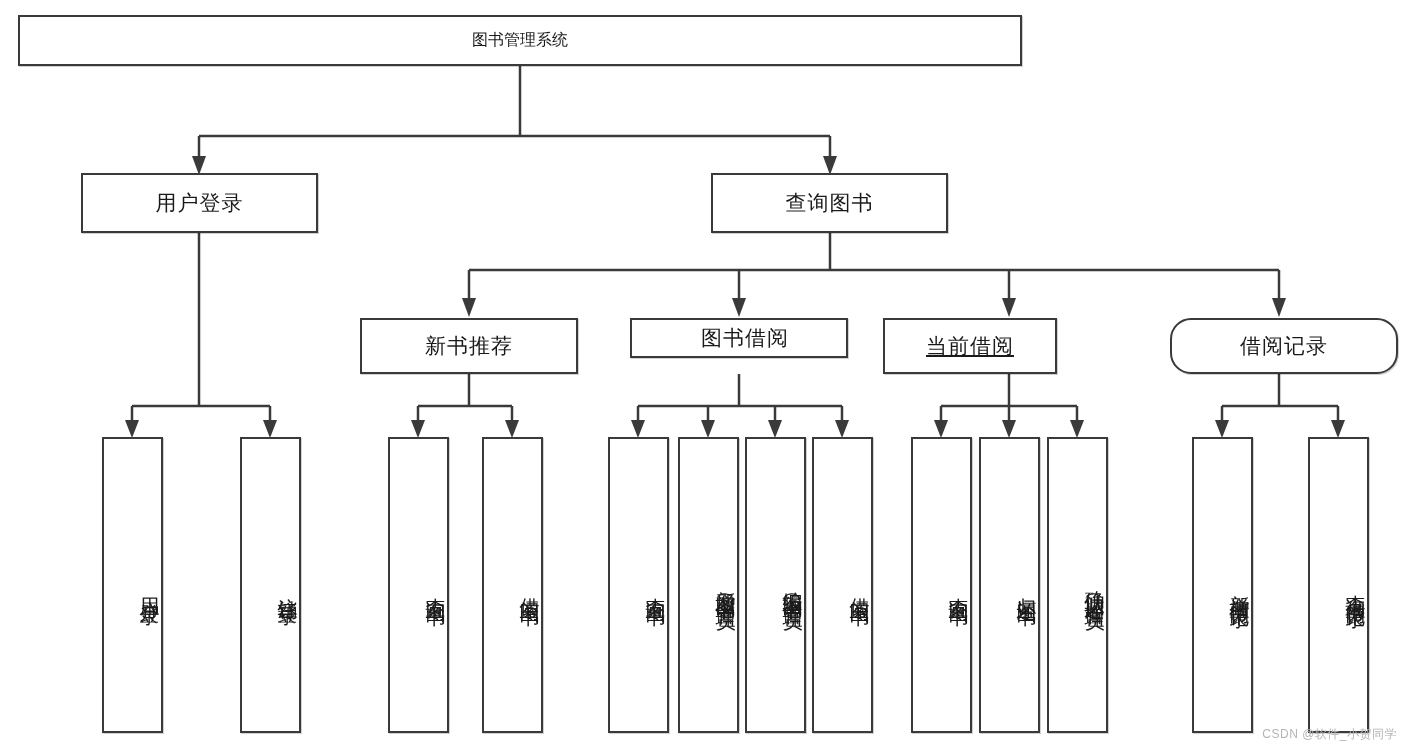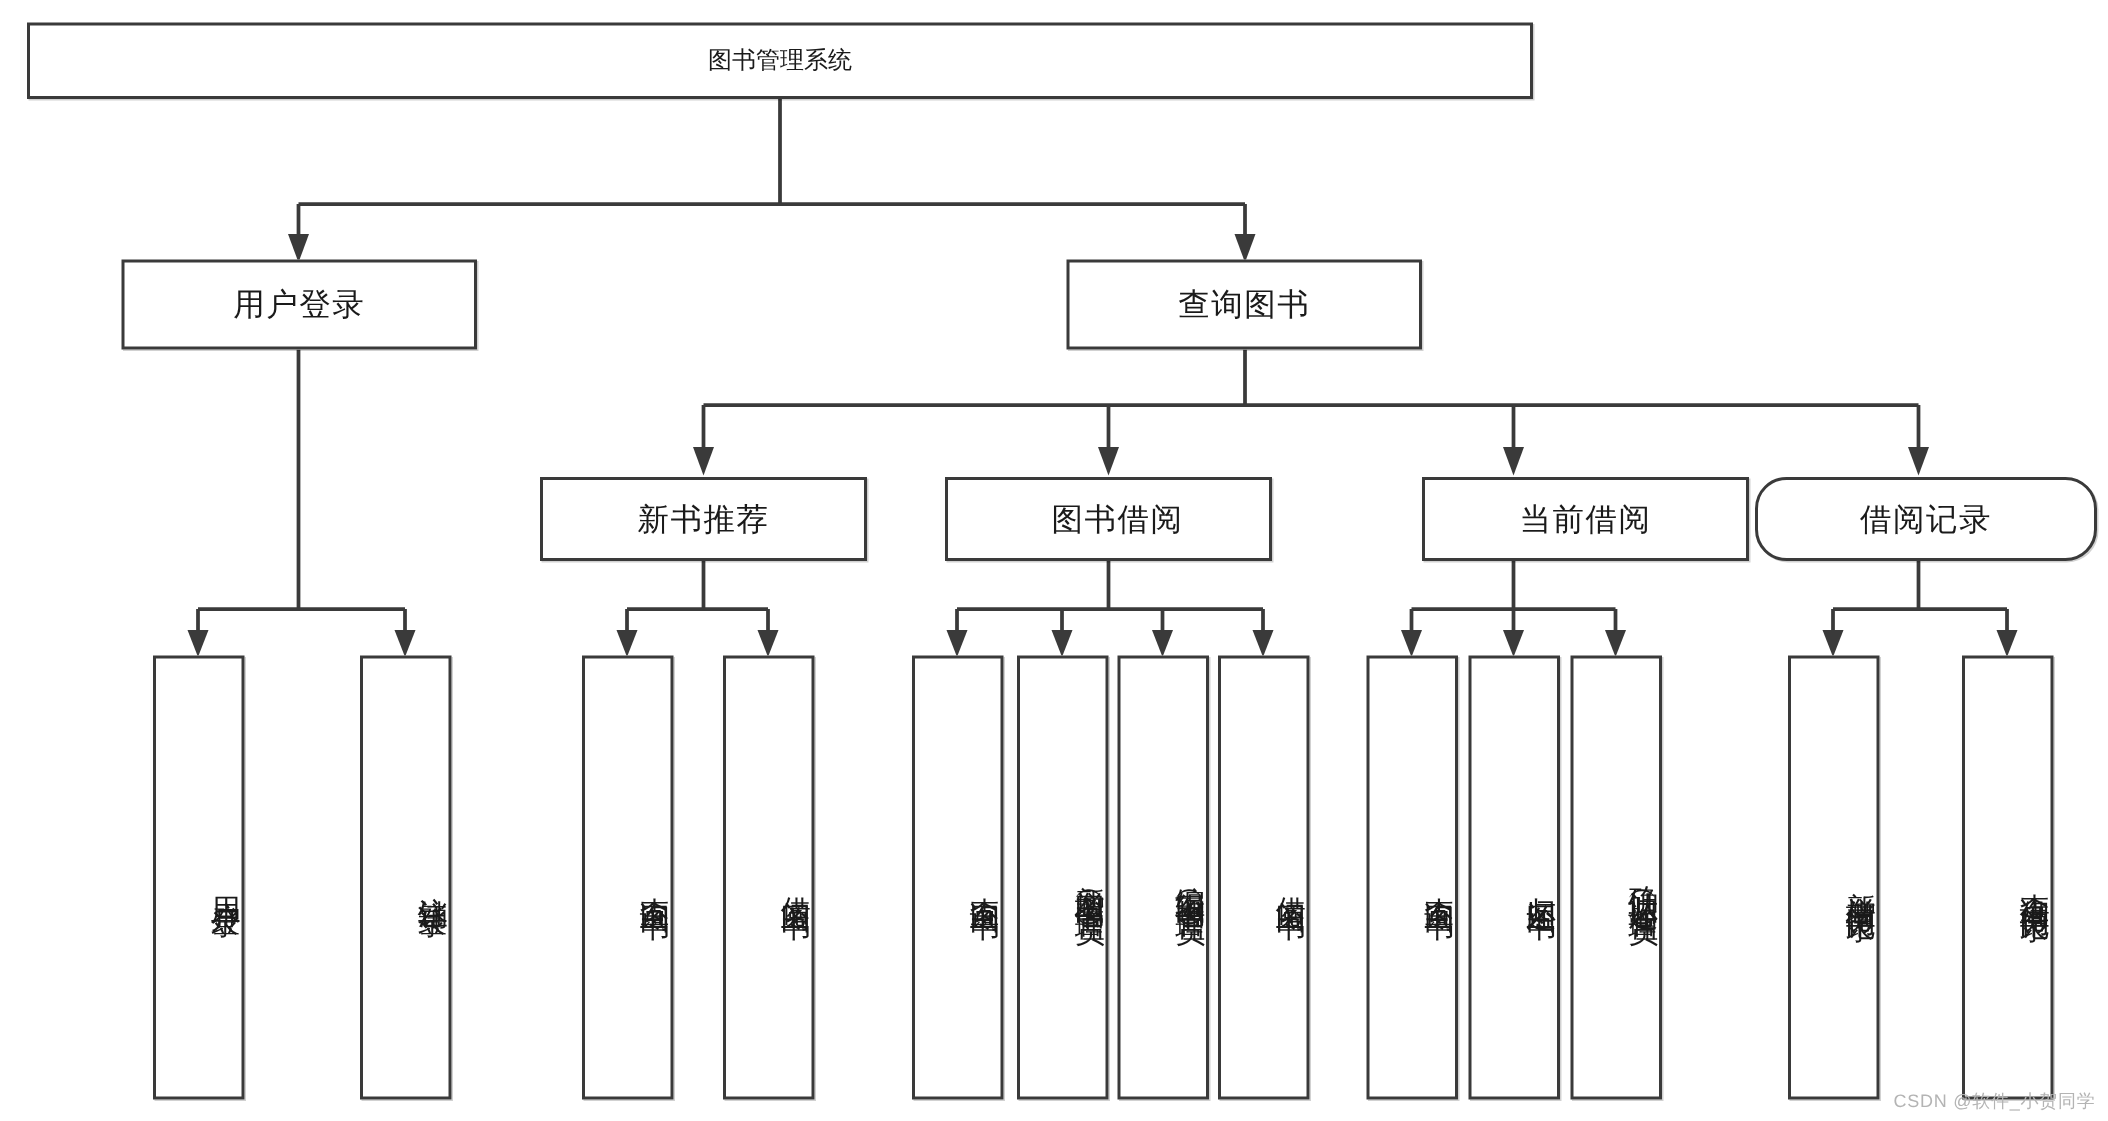--- a/index.html
+++ b/index.html
@@ -150,24 +150,24 @@
   <div class="node h" style="left:81px; top:173px; width:237px; height:60px;">
     <span>用户登录</span>
   </div>
   <div class="node h" style="left:711px; top:173px; width:237px; height:60px;">
     <span>查询图书</span>
   </div>
 
   <div class="node h" style="left:360px; top:318px; width:218px; height:56px;">
     <span>新书推荐</span>
   </div>
-  <div class="node h" style="left:630px; top:318px; width:218px; height:56px;padding-left:12px;">
+  <div class="node h" style="left:630px; top:318px; width:218px; height:40px;padding-left:12px;">
     <span>图书借阅</span>
   </div>
-  <div class="node h" style="left:948px; top:318px; width:218px; height:56px;">
+  <div class="node h" style="left:883px; top:318px; width:174px; height:56px;text-decoration:underline;">
     <span>当前借阅</span>
   </div>
   <div class="node h" style="left:1170px; top:318px; width:228px; height:56px;border-radius:21px;">
     <span>借阅记录</span>
   </div>
 
   <div class="node leaf" style="left:102px; top:437px; width:61px; height:296px;">
     <span class="vtext">用户登录</span>
   </div>
   <div class="node leaf" style="left:240px; top:437px; width:61px; height:296px;">

